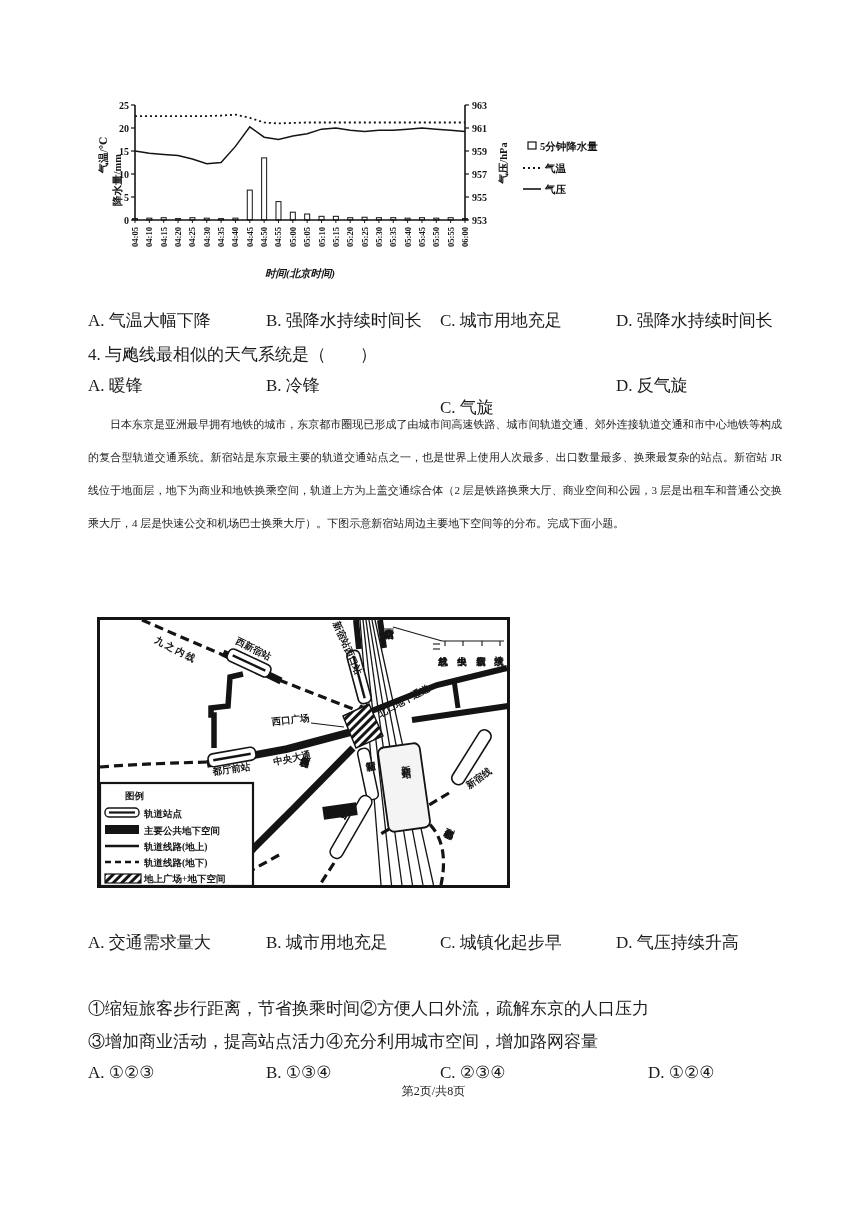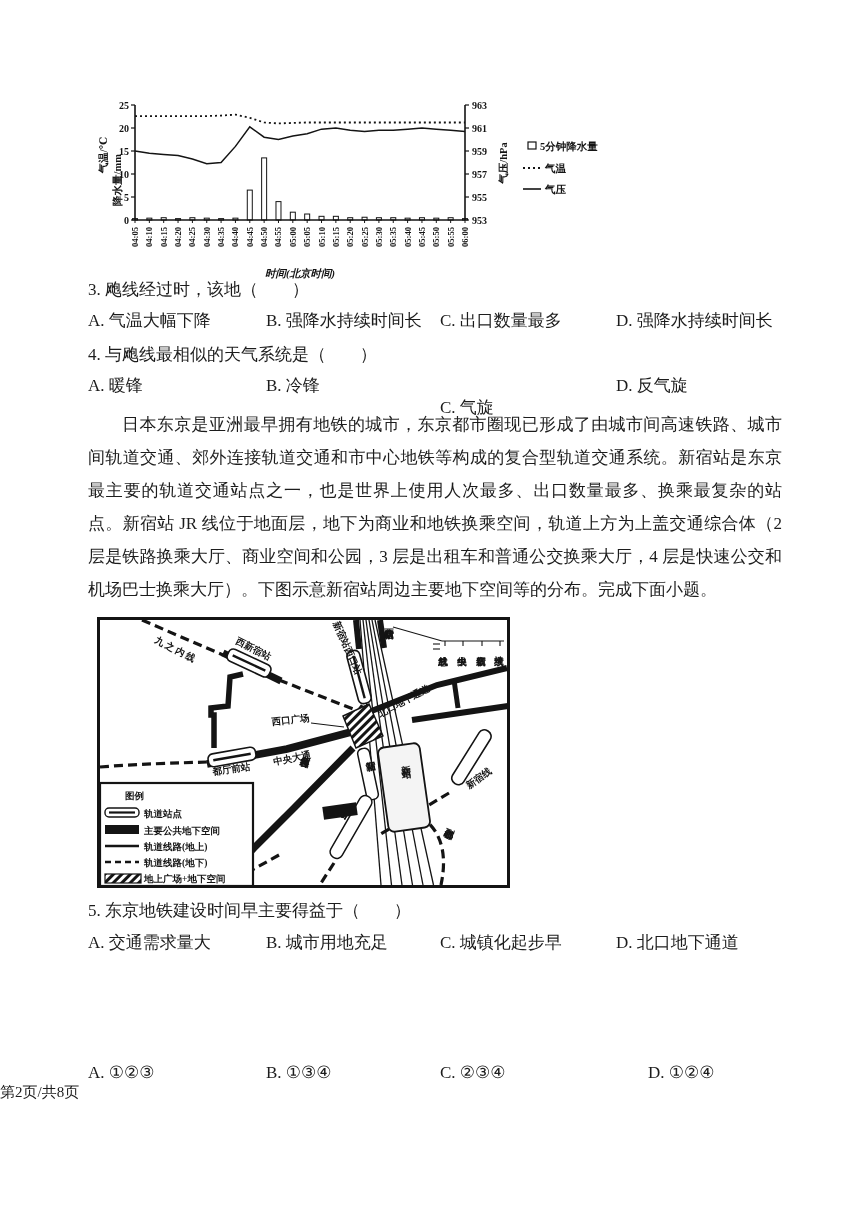--- a/index.html
+++ b/index.html
@@ -1,22 +1,22 @@
 <!DOCTYPE html>
 <html><head>
 <meta charset="utf-8">
 <style>
   html,body{margin:0;padding:0;background:#ffffff;}
   #page{position:relative;width:867px;height:1227px;background:#fff;overflow:hidden;
         font-family:"Liberation Serif","DejaVu Serif",serif;color:#1c1c1c;}
   .line{position:absolute;white-space:nowrap;font-size:17px;line-height:22px;}
   .opt{position:absolute;white-space:nowrap;font-size:17px;line-height:22px;font-family:Liberation Serif, serif;}
-  #passage{position:absolute;left:88px;top:408px;width:694px;font-size:17px;line-height:33px;
+  #passage{position:absolute;left:88px;top:408px;width:694px;font-size:11px;line-height:33px;
            text-align:justify;text-indent:2em;}
-  #footer{position:absolute;left:0;top:1083px;width:867px;font-size:15px;}
+  #footer{position:absolute;left:0;top:1083px;width:867px;text-align:center;font-size:12px;}
   svg text{fill:#141414;}
   .tick{font-size:10px;font-weight:600;}
   .xtick{font-size:8.6px;font-weight:600;}
   .axlab{font-size:10.5px;font-weight:700;}
   .leglab{font-size:10.5px;font-weight:700;}
   .mlab{font-size:9.5px;font-weight:700;}
 </style>
 </head>
 <body>
 
@@ -134,25 +134,24 @@
         <text x="344.30434782608694" y="142" text-anchor="end" class="xtick" transform="rotate(-90 344.30434782608694 142)">05:50</text>
         <line x1="355.6521739130435" y1="135" x2="355.6521739130435" y2="138" stroke="#141414" stroke-width="1"></line>
         <text x="358.6521739130435" y="142" text-anchor="end" class="xtick" transform="rotate(-90 358.6521739130435 142)">05:55</text>
         <line x1="370" y1="135" x2="370" y2="138" stroke="#141414" stroke-width="1"></line>
         <text x="373" y="142" text-anchor="end" class="xtick" transform="rotate(-90 373 142)">06:00</text>
         <polyline points="40,31.039999999999992 54.34782608695652,31.039999999999992 68.69565217391305,31.039999999999992 83.04347826086956,31.039999999999992 97.3913043478261,31.039999999999992 111.73913043478261,31.039999999999992 126.08695652173913,30.580000000000013 140.43478260869566,29.66000000000001 154.7826086956522,32.879999999999995 169.1304347826087,37.480000000000004 183.47826086956522,38.400000000000006 197.82608695652175,37.93999999999998 212.17391304347825,37.480000000000004 226.52173913043478,37.480000000000004 240.8695652173913,37.480000000000004 255.2173913043478,37.480000000000004 269.5652173913044,37.480000000000004 283.9130434782609,37.480000000000004 298.2608695652174,37.480000000000004 312.60869565217394,37.480000000000004 326.95652173913044,37.480000000000004 341.30434782608694,37.480000000000004 355.6521739130435,37.480000000000004 370,37.480000000000004" fill="none" stroke="#141414" stroke-width="1.8" stroke-dasharray="2 3"></polyline>
         <polyline points="40,66 54.34782608695652,68.30000000000052 68.69565217391305,69.44999999999948 83.04347826086956,70.59999999999974 97.3913043478261,74.05000000000052 111.73913043478261,78.65000000000026 126.08695652173913,77.5 140.43478260869566,61.40000000000026 154.7826086956522,41.84999999999974 169.1304347826087,52.19999999999948 183.47826086956522,54.5 197.82608695652175,51.05000000000052 212.17391304347825,48.75 226.52173913043478,44.15000000000026 240.8695652173913,43 255.2173913043478,45.30000000000052 269.5652173913044,46.44999999999948 283.9130434782609,45.30000000000052 298.2608695652174,45.30000000000052 312.60869565217394,44.15000000000026 326.95652173913044,43 341.30434782608694,44.15000000000026 355.6521739130435,45.30000000000052 370,46.44999999999948" fill="none" stroke="#141414" stroke-width="1.5"></polyline>
       </g>
   </svg>
 
-  <div class="line" style="left:88px;top:279px">3. 飑线经过时，该地（　　）</div>
   <div>
     <span class="opt" style="left:88px;top:310px">A. 气温大幅下降</span>
     <span class="opt" style="left:266px;top:310px">B. 强降水持续时间长</span>
-    <span class="opt" style="left:440px;top:310px">C. 出口数量最多</span>
+    <span class="opt" style="left:440px;top:310px">C. 城市用地充足</span>
     <span class="opt" style="left:616px;top:310px">D. 强降水持续时间长</span>
   </div>
   <div class="line" style="left:88px;top:344px">4. 与飑线最相似的天气系统是（　　）</div>
   <div>
     <span class="opt" style="left:88px;top:375px">A. 暖锋</span>
     <span class="opt" style="left:266px;top:375px">B. 冷锋</span>
     <span class="opt" style="left:440px;top:397px">C. 气旋</span>
     <span class="opt" style="left:616px;top:375px">D. 反气旋</span>
   </div>
 
@@ -272,27 +271,28 @@
     <text class="mlab" font-size="8" writing-mode="tb" style="writing-mode:vertical-rl;text-orientation:upright" transform="rotate(-12 271 136)" x="271" y="136">新宿站</text>
     <text class="mlab" font-size="8.5" writing-mode="tb" style="writing-mode:vertical-rl;text-orientation:upright" transform="rotate(30 254 185)" x="254" y="185">新宿站</text>
     <g transform="rotate(-8 243 194)">
       <rect x="226" y="187.5" width="34" height="13" fill="#141414"></rect>
       <text class="mlab" x="243" y="197.5" text-anchor="middle" fill="#fff" font-size="9">新宿站</text>
     </g>
     <text class="mlab" transform="rotate(-35 372 172)" x="372" y="172">新宿线</text>
     <text class="mlab" font-size="9.5" writing-mode="tb" style="writing-mode:vertical-rl;text-orientation:upright" transform="rotate(22 357 205)" x="357" y="205">副都心线</text>
   </svg>
 
-  <div class="line" style="left:88px;top:900px">5. 东京地铁建设时间早主要得益于（　　）</div>
   <div>
     <span class="opt" style="left:88px;top:932px">A. 交通需求量大</span>
     <span class="opt" style="left:266px;top:932px">B. 城市用地充足</span>
     <span class="opt" style="left:440px;top:932px">C. 城镇化起步早</span>
-    <span class="opt" style="left:616px;top:932px">D. 北口地下通道</span>
-  </div>
+    <span class="opt" style="left:616px;top:932px">D. 气压持续升高</span>
+  </div>
+  <div class="line" style="left:88px;top:998px">①缩短旅客步行距离，节省换乘时间②方便人口外流，疏解东京的人口压力</div>
+  <div class="line" style="left:88px;top:1031px">③增加商业活动，提高站点活力④充分利用城市空间，增加路网容量</div>
   <div>
     <span class="opt" style="left:88px;top:1062px">A. ①②③</span>
     <span class="opt" style="left:266px;top:1062px">B. ①③④</span>
     <span class="opt" style="left:440px;top:1062px">C. ②③④</span>
     <span class="opt" style="left:648px;top:1062px">D. ①②④</span>
   </div>
 
   <div id="footer">第2页/共8页</div>
 </div>
 

